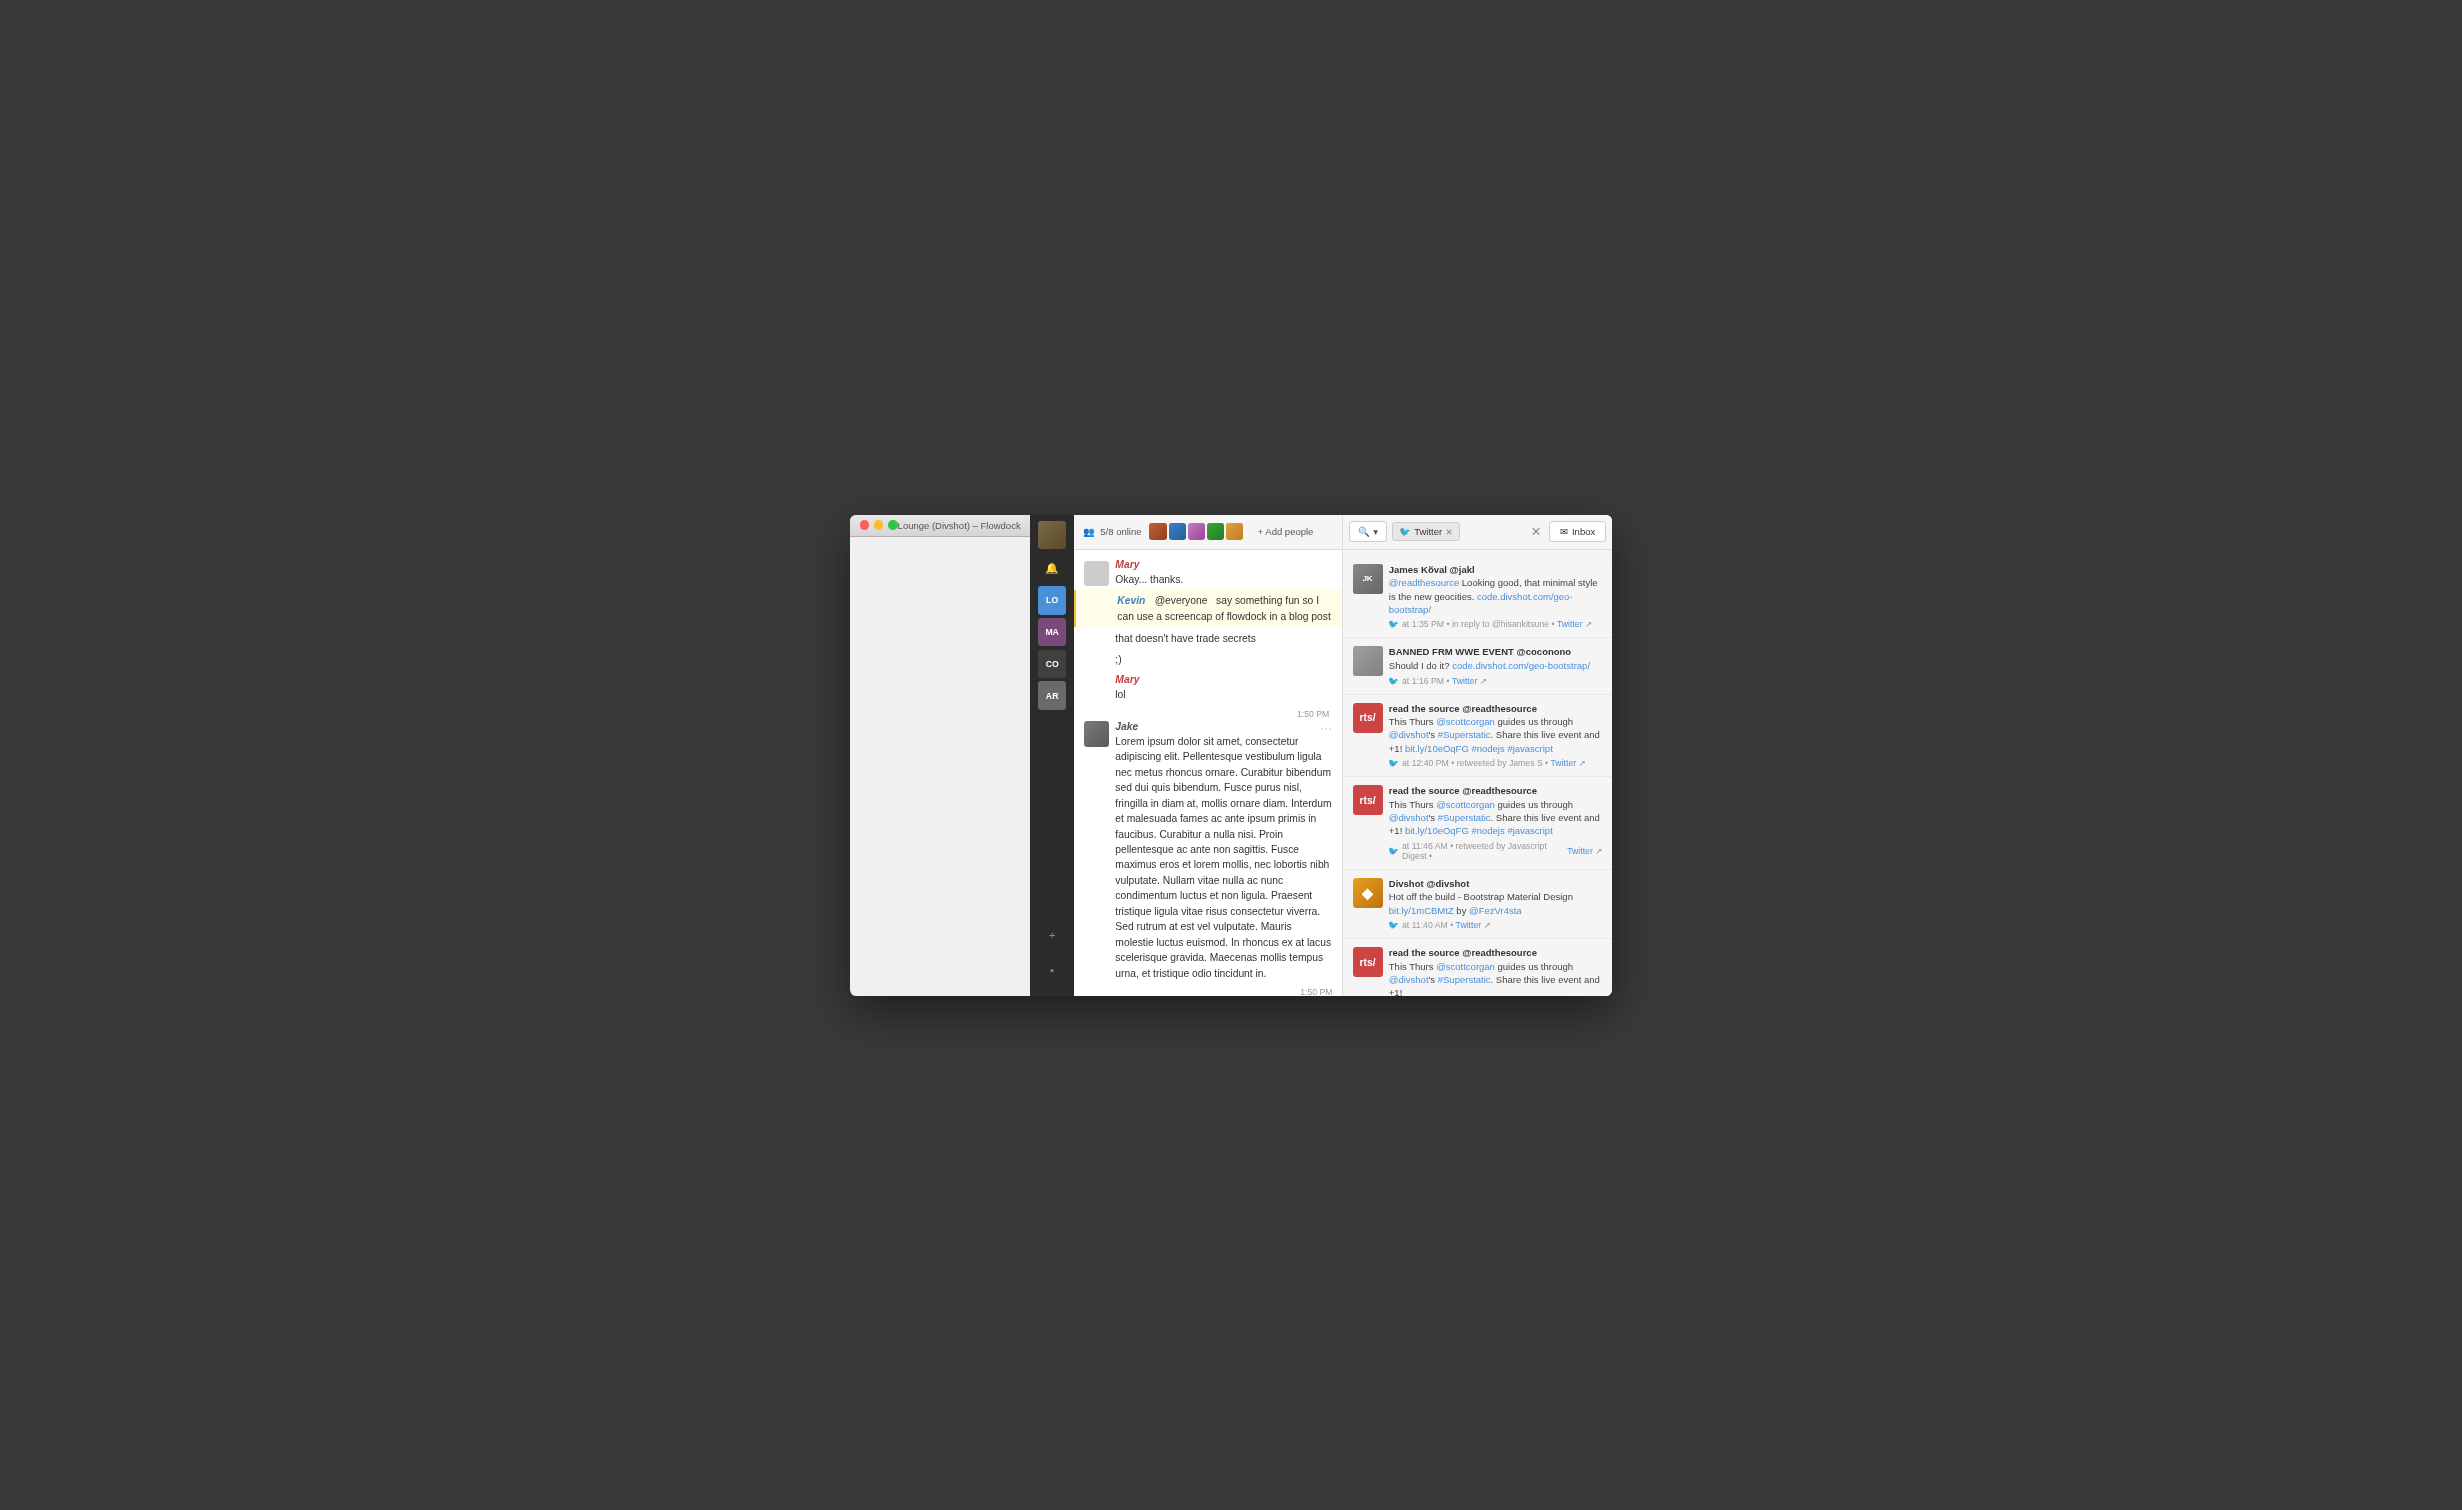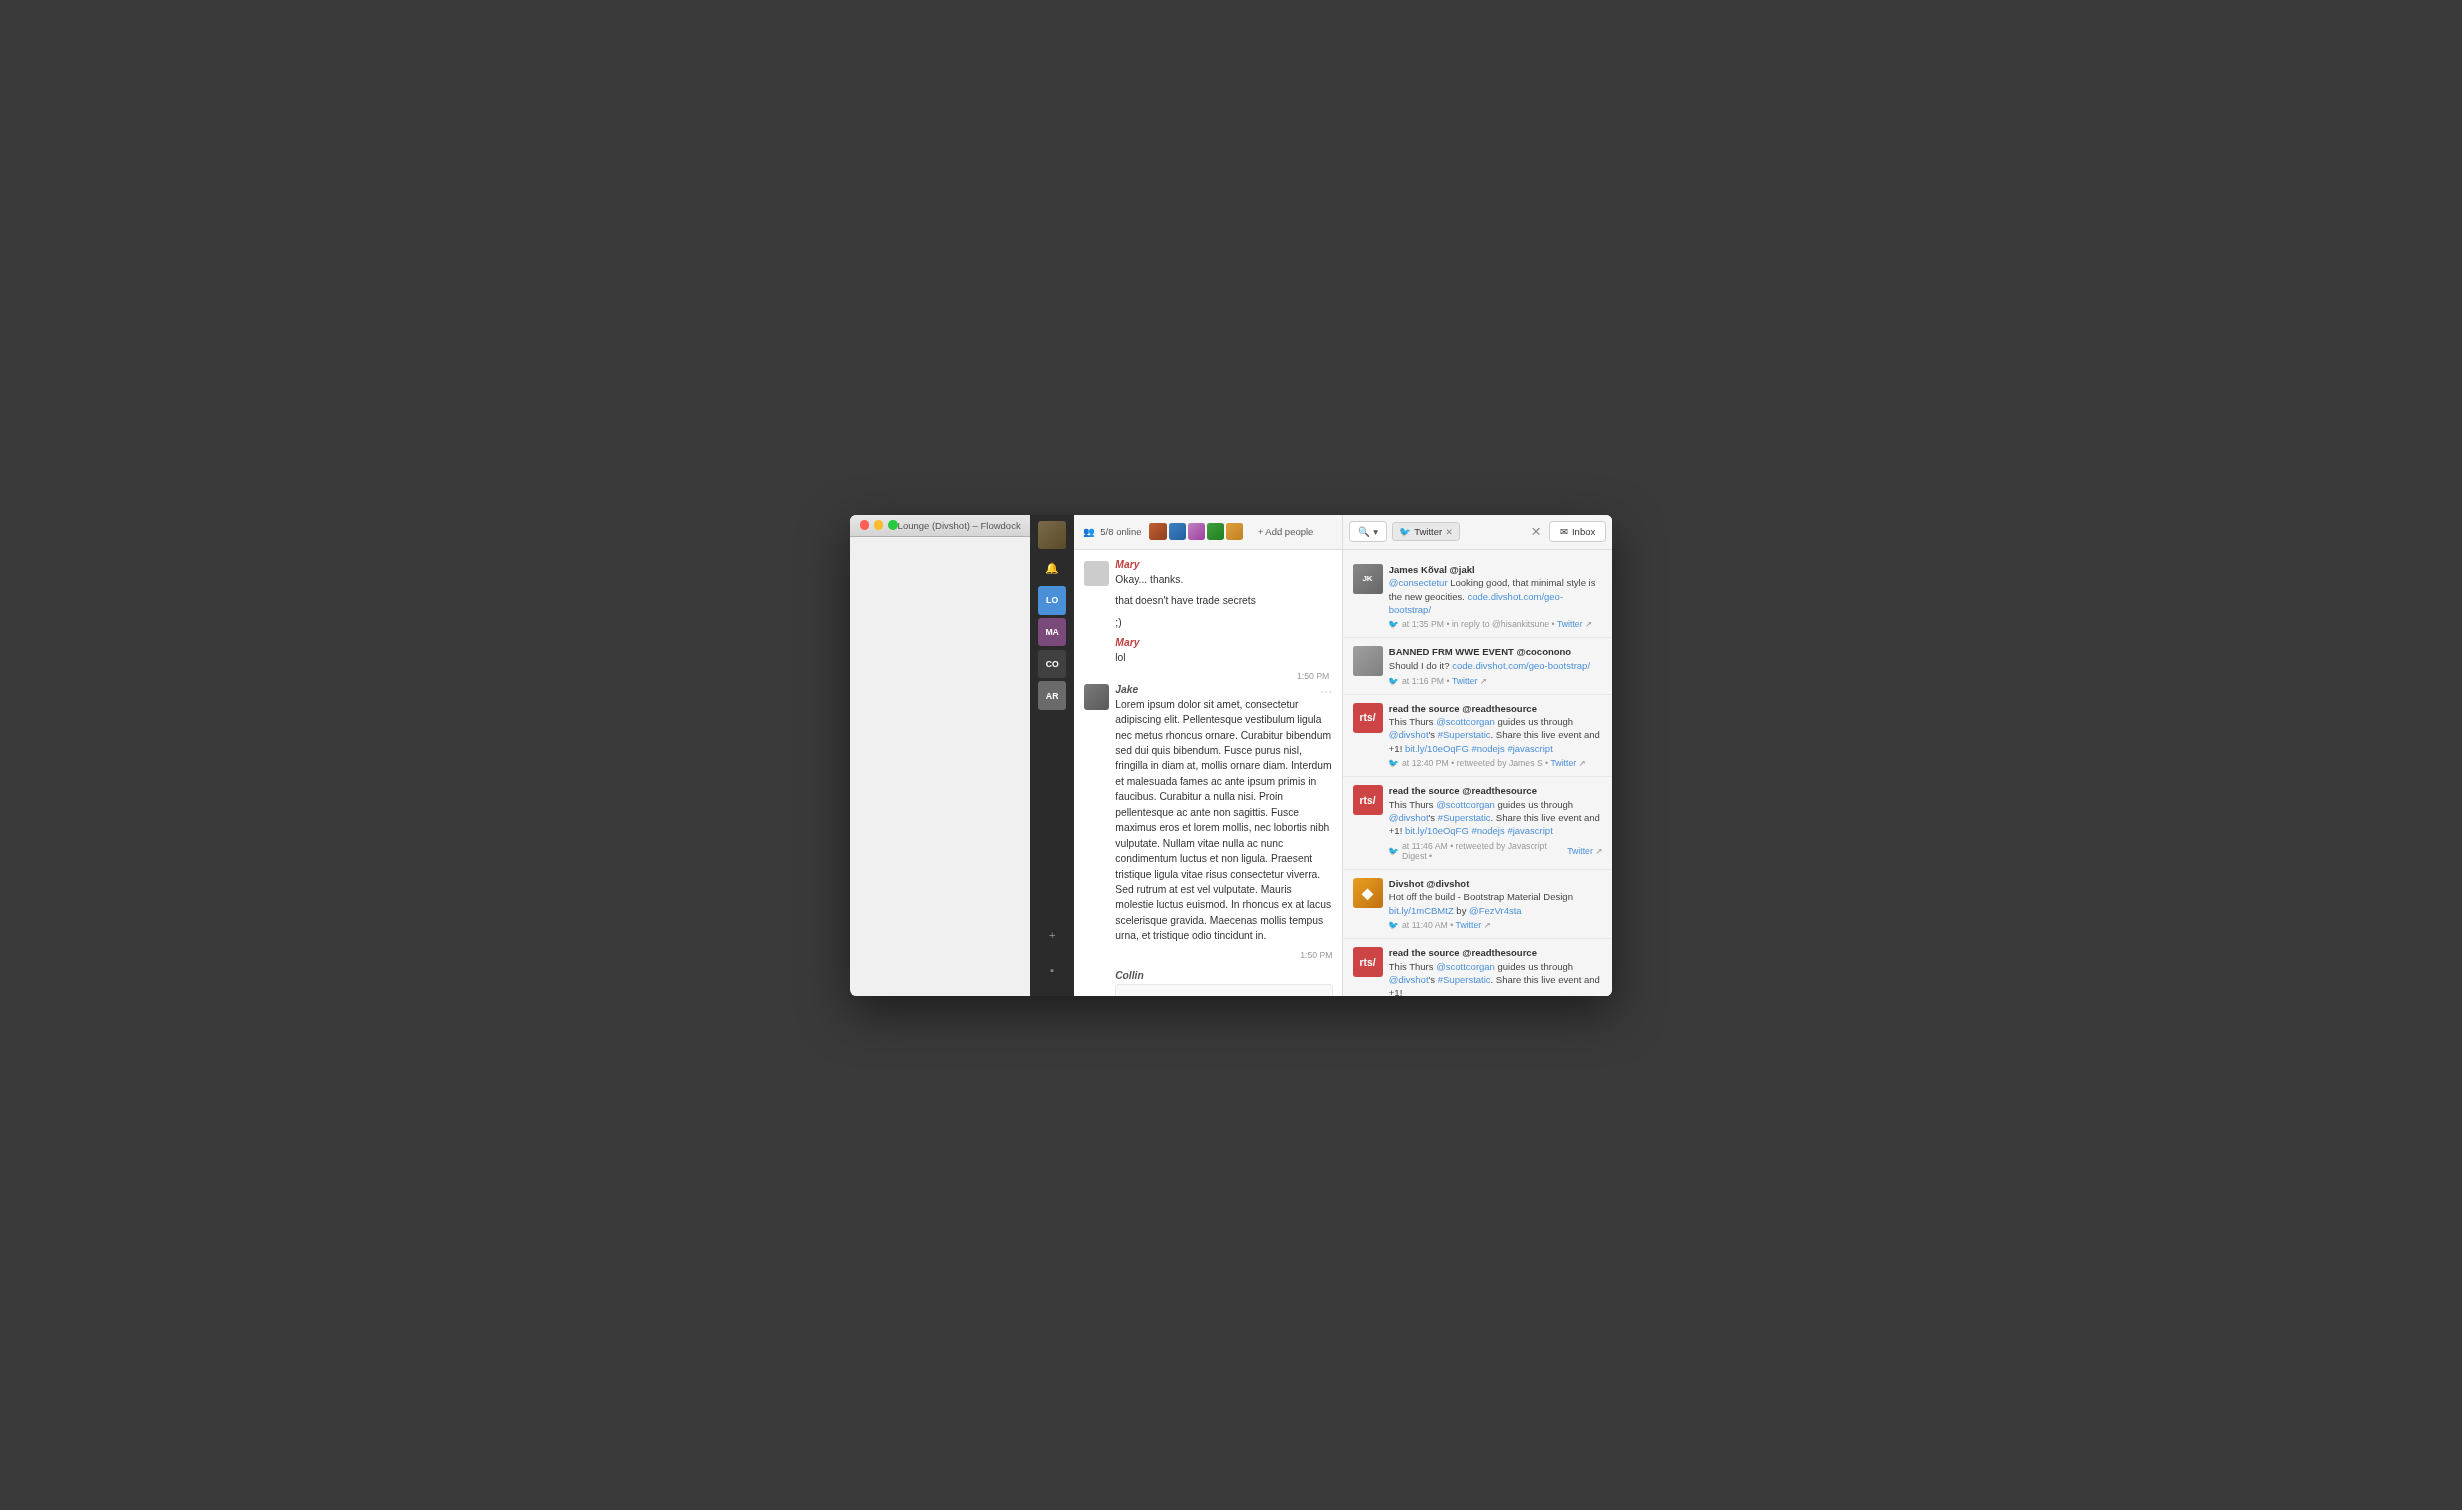--- a/index.html
+++ b/index.html
@@ -446,20 +446,27 @@
       <div class="messages-container">
 
         <div class="message-row">
           <div class="msg-avatar av1"></div>
           <div class="msg-body">
             <div class="msg-sender sender-mary">Mary</div>
             <div class="msg-text">Okay... thanks.</div>
           </div>
         </div>
 
+        <div class="message-row highlighted">
+          <div class="msg-avatar-placeholder"></div>
+          <div class="msg-body">
+            <span class="msg-sender sender-kevin">Kevin</span>
+            <span class="msg-text">&nbsp;&nbsp;@everyone &nbsp; say something fun so I can use a screencap of flowdock in a blog post</span>
+          </div>
+        </div>
 
         <div class="message-row">
           <div class="msg-avatar-placeholder"></div>
           <div class="msg-body">
             <div class="msg-text">that doesn't have trade secrets</div>
           </div>
         </div>
 
         <div class="message-row">
           <div class="msg-avatar-placeholder"></div>
@@ -539,21 +546,21 @@
 
         <div class="tweet">
           <div class="tweet-avatar ta-james">
             <div style="width:30px;height:30px;border-radius:3.2px;background:linear-gradient(135deg,#888,#666); overflow:hidden; display:flex; align-items:center; justify-content:center;">
               <span style="font-size:8px; color:#fff;">JK</span>
             </div>
           </div>
           <div class="tweet-body">
             <div class="tweet-user">James Kõval @jakl</div>
             <div class="tweet-text">
-              <span class="mention">@consectetur</span>
+              <span class="mention">@readthesource</span>
               <span> Looking good, that minimal style is the new geocities. </span>
               <a href="#" class="tweet-link">code.divshot.com/geo-bootstrap/</a>
             </div>
             <div class="tweet-meta">
               <span class="twitter-bird">🐦</span>
               <span>at 1:35 PM • in reply to @hisankitsune •</span>
               <a href="#" class="tweet-meta-link">Twitter</a>
               <span>↗</span>
             </div>
           </div>

